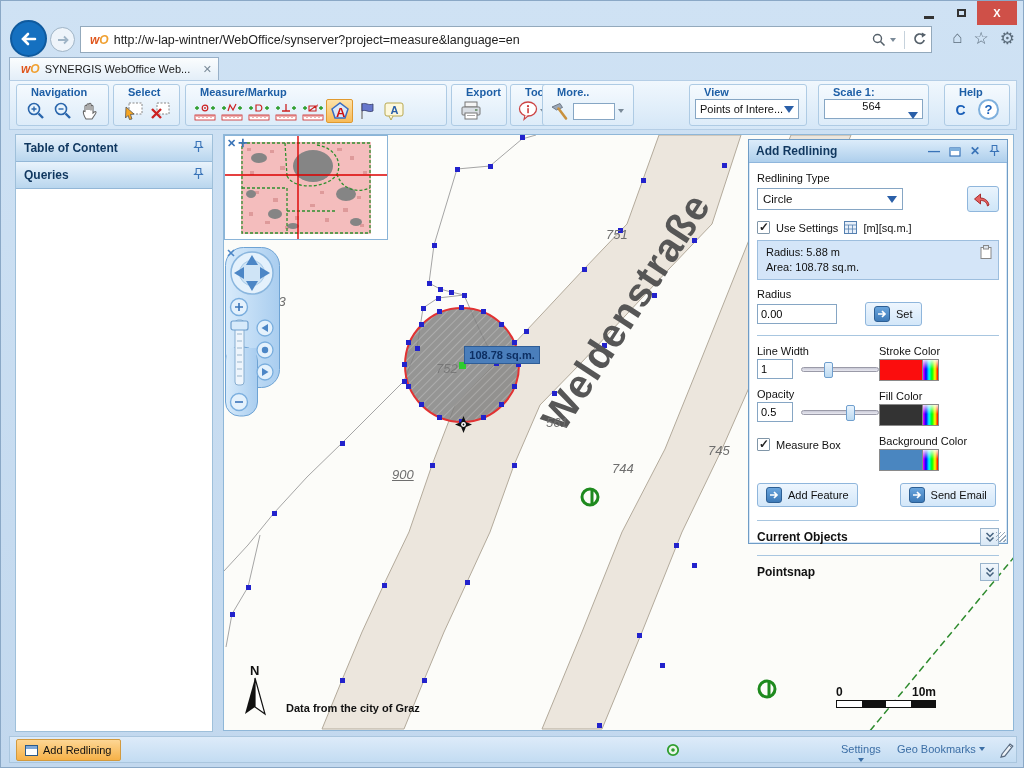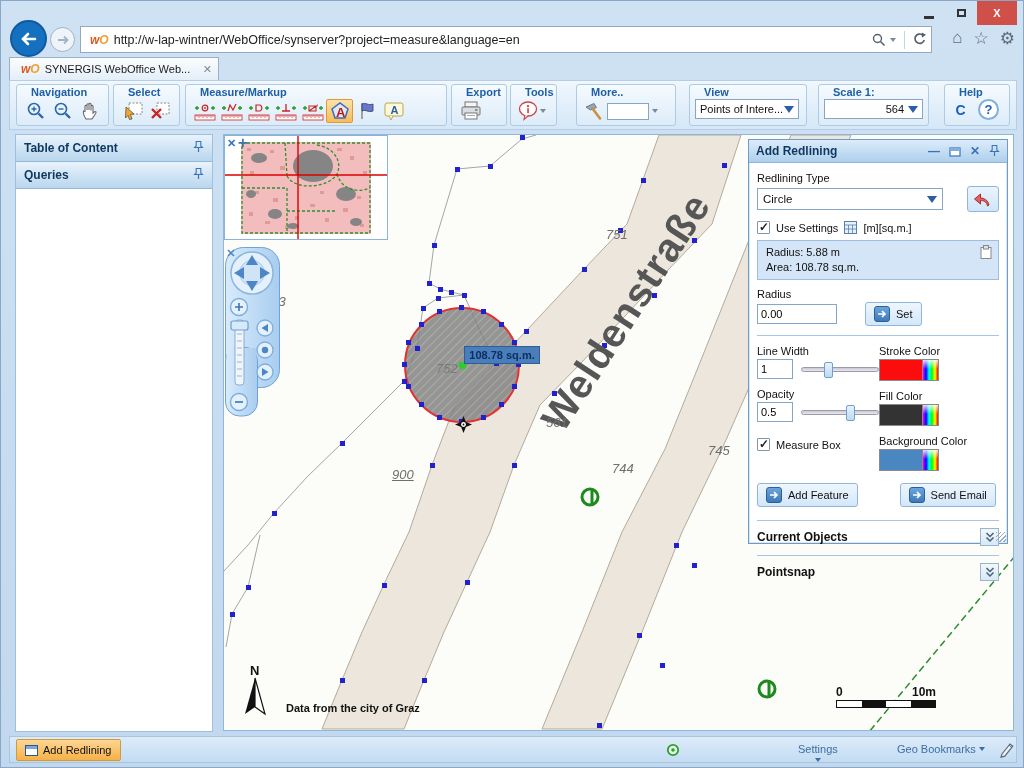--- a/index.html
+++ b/index.html
@@ -82,21 +82,21 @@
 
   
   .panel { position:absolute; left:747px; top:138px; width:260px; height:405px; background:#fff;
            border:1px solid #6f9cc6; box-shadow:0 0 0 1px #d7e7f6 inset; z-index:10; }
   .panel-head { height:23px; background:linear-gradient(#dcecfa,#aecfec); border-bottom:1px solid #8fb6dc;
                 display:flex; align-items:center; padding:0 7px; }
   .panel-title { font-size:12px; font-weight:bold; color:#10375f; flex:1; }
   .ph-icons { display:flex; align-items:center; gap:9px; color:#3a74b8; font-weight:bold; font-size:12px; }
   .panel-body { padding:4px 8px; position:relative; }
   .plabel { font-size:11px; color:#111; margin-top:5px; }
-  .pselect { width:186px; height:22px; border:1px solid #86a6c4; background:#fff; display:flex; align-items:center; padding:0 5px; font-size:11.5px; }
+  .pselect { width:146px; height:22px; border:1px solid #86a6c4; background:#fff; display:flex; align-items:center; padding:0 5px; font-size:11.5px; }
   .undo-btn { width:32px; height:26px; background:linear-gradient(#eaf4fd,#cfe6f8); border:1px solid #8fb6dc; border-radius:3px;
               display:flex; align-items:center; justify-content:center; }
   .chk { width:13px; height:13px; background:#fff; border:1px solid #8096a8; border-radius:1px; position:relative; flex:none; }
   .chk:after { content:"✓"; position:absolute; left:1px; top:-2px; font-size:12px; font-weight:bold; color:#222; }
   .infobox { margin-top:6px; background:#d4e5f8; border:1px solid #9dbede; padding:4px 8px; position:relative; height:40px; }
   .infobox div { font-size:11px; line-height:15px; }
   .pinput { height:20px; border:1px solid #86a6c4; background:#fff; font-size:11px; padding:0 3px; font-family:inherit; }
   .blue-btn { height:24px; background:linear-gradient(#eef6fe,#d3e7f9); border:1px solid #8fb6dc; border-radius:3px;
               display:inline-flex; align-items:center; gap:6px; padding:0 8px; font-size:11px; color:#111; }
   .arrow-ico { width:16px; height:16px; border-radius:3px; background:linear-gradient(#6aa5dd,#3d7ab8); border:1px solid #2d5f94;
@@ -310,21 +310,21 @@
             <ellipse cx="11" cy="9" rx="8.5" ry="7" fill="#fff" stroke="#cc4444" stroke-width="1.3"></ellipse>
             <path d="M8,15 L7,19.5 L11.5,15.5" fill="#fff" stroke="#cc4444" stroke-width="1.1"></path>
             <circle cx="11" cy="6.2" r="1.1" fill="#cc3333"></circle>
             <rect x="10.3" y="8.2" width="1.5" height="5" fill="#cc3333"></rect>
           </svg>
         </span>
       <span class="tri-sm"></span>
     </div>
   </div>
 
-  <div class="rgroup" style="left:566px; width:100px;">
+  <div class="rgroup" style="left:532px; width:92px;">
     <div class="rg-title">More..</div>
     <div class="rg-row" style="gap:3px;">
       <span class="ibtn" style="width:22px;">
         <svg width="20" height="20" viewBox="0 0 20 20">
             <polygon points="3,6 11,2.5 13.5,6.5 7.5,9" fill="#9aa7b8" stroke="#66707e" stroke-width="0.9"></polygon>
             <line x1="9.5" y1="7.5" x2="17" y2="17.5" stroke="#c8913f" stroke-width="2.6" stroke-linecap="round"></line>
           </svg>
         </span>
       <input class="mini-input" style="">
       <span class="tri-sm"></span>
@@ -337,21 +337,21 @@
       <div class="combo" style="width:104px;">
         <span>Points of Intere...</span>
         <span class="tri-dn"></span>
       </div>
     </div>
   </div>
 
   <div class="rgroup" style="left:808px; width:111px;">
     <div class="rg-title">Scale 1:</div>
     <div class="rg-row">
-      <div class="combo" style="width:116px;">
+      <div class="combo" style="width:116px;flex-direction:column;">
         <span style="flex:1; text-align:right; padding-right:4px;">564</span>
         <span class="tri-dn"></span>
       </div>
     </div>
   </div>
 
   <div class="rgroup" style="left:934px; width:66px;">
     <div class="rg-title">Help</div>
     <div class="rg-row" style="gap:7px;">
       <span class="round-btn">C</span>
@@ -744,21 +744,21 @@
 
 <div class="statusbar">
   <div class="task-btn">
     <span class="win-ico"></span>
     <span>Add Redlining</span>
   </div>
   <svg class="abs" style="left:656px;top:6px;" width="14" height="14" viewBox="0 0 14 14">
     <circle cx="7" cy="7" r="5.2" fill="#eaf6ea" stroke="#2f9e2f" stroke-width="1.8"></circle>
       <circle cx="7" cy="7" r="1.8" fill="#2f9e2f"></circle>
   </svg>
-  <div class="sb-link abs" style="left:788px;top:6px;flex-direction:column;">
+  <div class="sb-link abs" style="left:831px;top:6px;flex-direction:column;">
     <span>Settings</span>
     <span class="tri-sm" style="border-top-color:#3b6ea5;"></span>
   </div>
   <div class="sb-link abs" style="left:887px;top:6px;">
     <span>Geo Bookmarks</span>
     <span class="tri-sm" style="border-top-color:#3b6ea5;"></span>
   </div>
   <svg class="abs" style="left:988px;top:4px;" width="17" height="18" viewBox="0 0 17 18">
     <path d="M4,13 L12,3 L14.8,5.2 L6.8,15.2 L3,16.2 Z" fill="#eef3f8" stroke="#5a6b80" stroke-width="1.2"></path>
     <line x1="11" y1="4.2" x2="13.8" y2="6.4" stroke="#5a6b80" stroke-width="1"></line>

